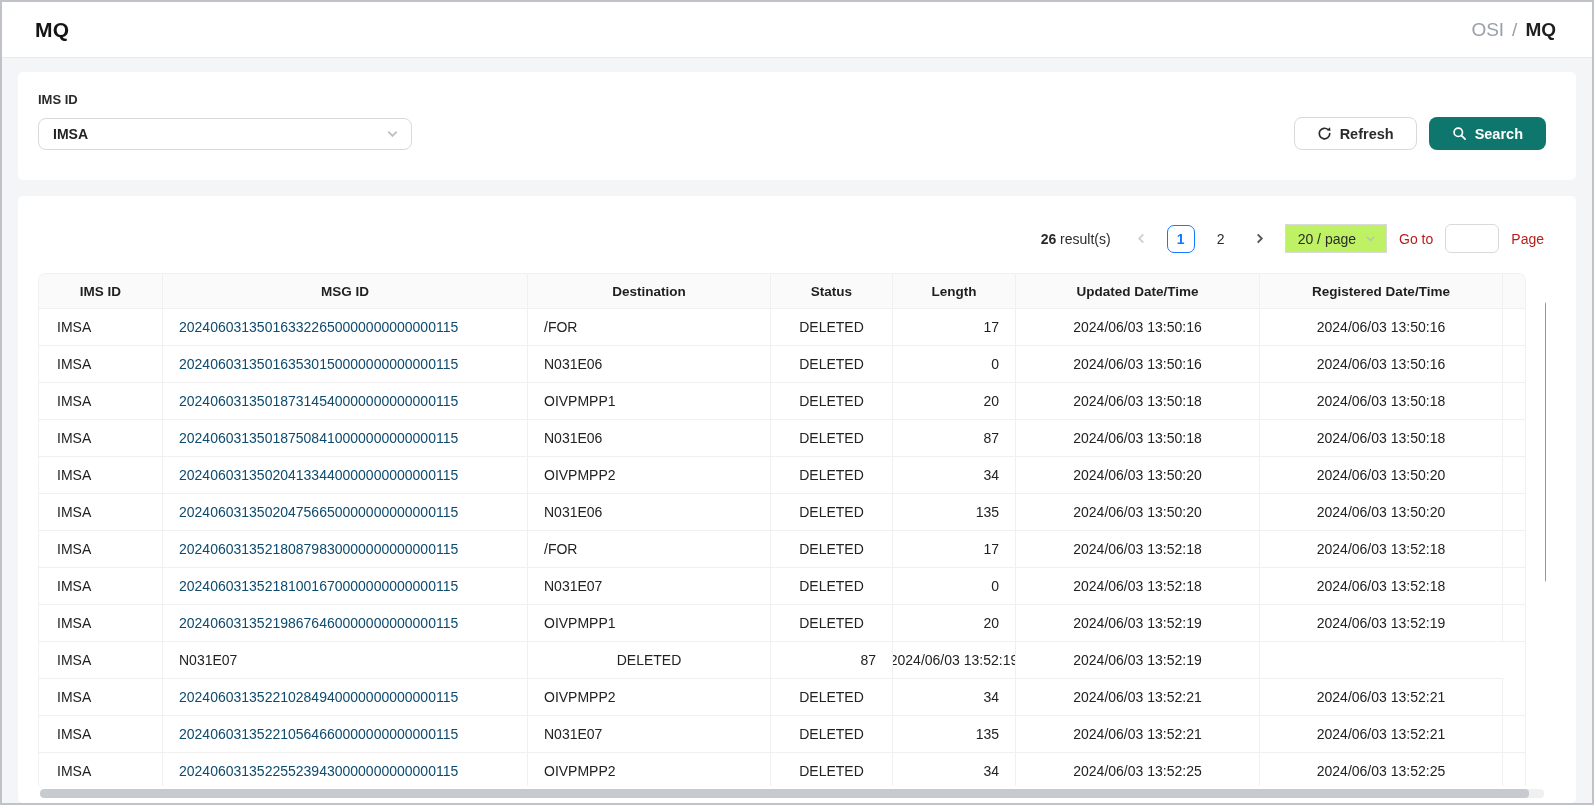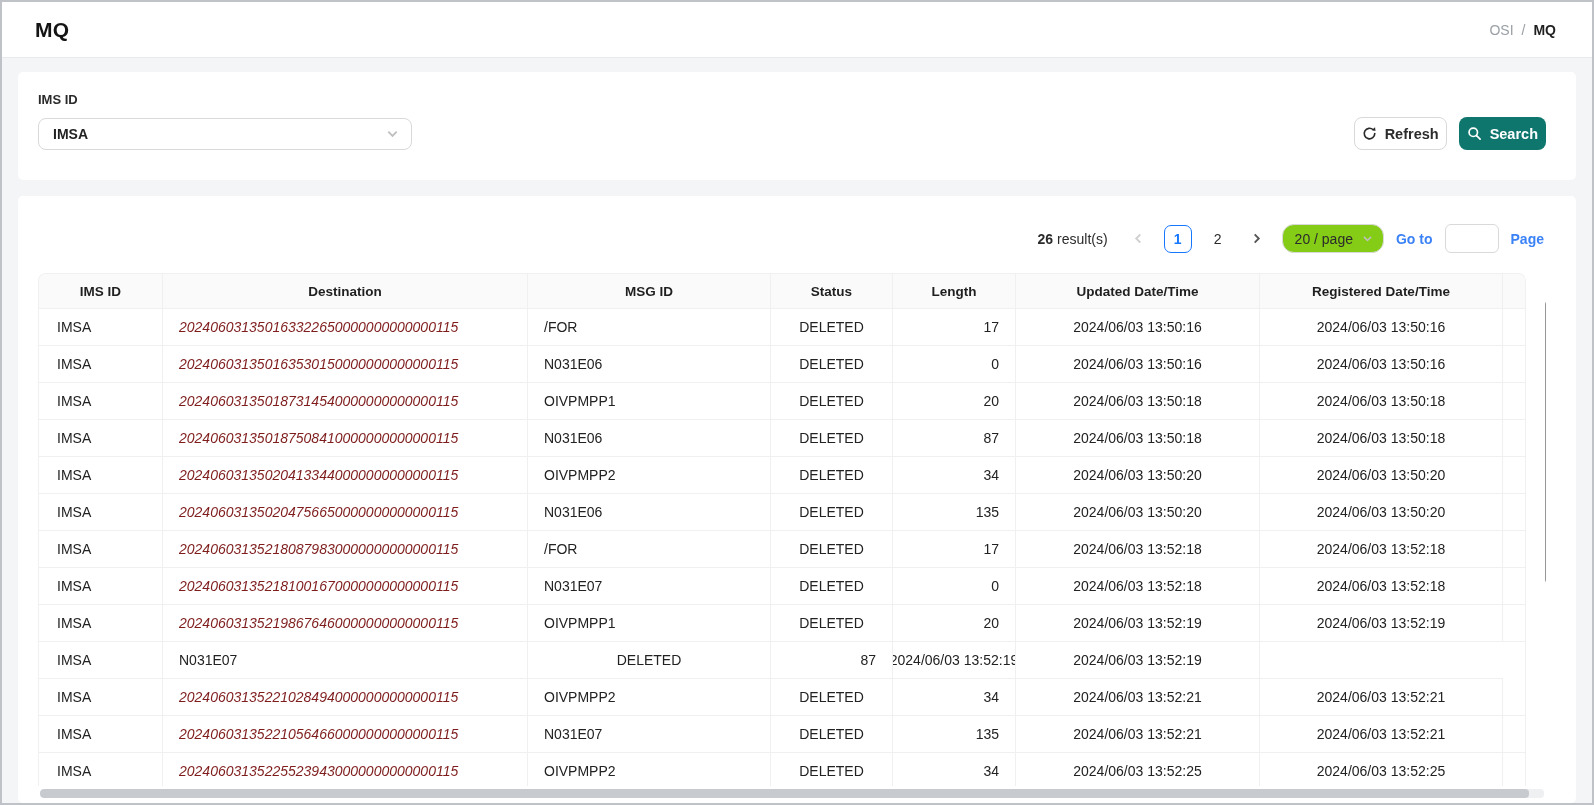--- a/index.html
+++ b/index.html
@@ -13,21 +13,21 @@
     display:flex; flex-direction:column; overflow:hidden;
   }
 
   
   .topbar {
     height:56px; flex:0 0 56px; background:#fff; border-bottom:1px solid #e9eaec;
     display:flex; align-items:center; justify-content:space-between;
     padding:0 36px 0 33px;
   }
   .page-title { font-size:21px; font-weight:700; color:#141414; letter-spacing:.2px; }
-  .breadcrumb { font-size:14px; display:flex; align-items:center; gap:8px; }
+  .breadcrumb { font-size:19px; display:flex; align-items:center; gap:8px; }
   .breadcrumb .parent { color:#9aa0a6; cursor:pointer; }
   .breadcrumb .sep { color:#9aa0a6; }
   .breadcrumb .current { color:#1f1f1f; font-weight:700; }
 
   
   .main { flex:1; padding:14px 16px 0 16px; display:flex; flex-direction:column; gap:16px; overflow:hidden; }
   .card { background:#fff; border-radius:5px; }
 
   
   .filter-card { flex:0 0 108px; padding:20px 30px 0 20px; }
@@ -36,21 +36,21 @@
   .select-box {
     width:374px; height:32px; border:1px solid #d9d9d9; border-radius:8px;
     display:flex; align-items:center; justify-content:space-between;
     padding:0 12px 0 14px; background:#fff; cursor:pointer;
   }
   .select-box .sel-value { font-size:14px; font-weight:600; color:#222; }
   .chev-icon { width:13px; height:13px; stroke:#bfbfbf; stroke-width:2; fill:none; }
   .btn-group { display:flex; align-items:center; gap:12px; }
   .btn {
     height:33px; border-radius:8px; display:flex; align-items:center; gap:8px;
-    font-size:14.5px; font-weight:600; padding:0 7px; cursor:pointer; border:1px solid transparent;
+    font-size:14.5px; font-weight:600; padding:0 22px; cursor:pointer; border:1px solid transparent;
     font-family:"Liberation Sans", sans-serif;
   }
   .btn-default { background:#fff; border-color:#d9d9d9; color:#2b2b2b; }
   .btn-primary { background:#0f766e; color:#fff; }
   .btn svg { display:block; }
 
   
   .table-card { flex:1; padding:28px 30px 0 20px; display:flex; flex-direction:column; overflow:hidden; position:relative; }
 
   
@@ -64,24 +64,24 @@
   .pg-arrow svg { width:11px; height:11px; fill:none; stroke-width:2; }
   .pg-arrow.disabled svg { stroke:#cfcfcf; }
   .pg-arrow.enabled svg { stroke:#555; }
   .pg-num {
     min-width:28px; height:28px; display:flex; align-items:center; justify-content:center;
     font-size:14px; border-radius:7px; border:1px solid transparent; background:none; cursor:pointer; color:#2b2b2b;
     font-family:"Liberation Sans", sans-serif;
   }
   .pg-num.active { border-color:#1677ff; color:#1677ff; font-weight:700; }
   .pagesize-select {
-    height:29px; min-width:88px; border:1px solid #d9d9d9; border-radius:12px; background:#84cc16;
+    height:29px; min-width:88px; border:1px solid #d9d9d9; border-radius:0; background:#bef264;
     display:flex; align-items:center; gap:9px; padding:0 10px 0 12px; cursor:pointer; font-size:14px; color:#2b2b2b;
   }
-  .goto-label, .page-label { font-size:14px; color:#3b82f6; font-weight:700; }
+  .goto-label, .page-label { font-size:14px; color:#b91c1c; font-weight:400; }
   .goto-input {
     width:54px; height:29px; border:1px solid #d9d9d9; border-radius:6px; padding:0 8px;
     font-size:14px; font-family:"Liberation Sans", sans-serif; outline:none;
   }
 
   
   .table-zone { flex:1; display:flex; overflow:hidden; }
   .grid-table {
     --cols:124px 365px 243px 122px 123px 244px 243px 24px;
     flex:0 0 auto; width:1488px;
@@ -99,21 +99,21 @@
     height:35px; background:#fafafa; justify-content:center;
     font-size:13.5px; font-weight:700; color:#1f1f1f;
   }
   .t-body .t-cell { height:37px; font-weight:500; }
   .col-ims  { padding-left:18px; }
   .col-msg  { padding-left:16px; }
   .col-dest { padding-left:16px; }
   .col-status { justify-content:center; }
   .col-len  { justify-content:flex-end; padding-right:16px; }
   .col-reg, .col-upd { justify-content:center; }
-  .msg-link { color:#7f1d1d; cursor:pointer; text-decoration:none;font-style:italic; }
+  .msg-link { color:#0c4a6e; cursor:pointer; text-decoration:none; }
 
   
   .v-scrollbar { flex:0 0 20px; margin-left:14px; position:relative; }
   .v-arrow {
     position:absolute; left:0; width:20px; height:14px; display:flex; align-items:center; justify-content:center;
     font-size:9px; color:#8a8a8a; cursor:pointer; background:none; border:none;
   }
   .v-arrow.up { top:6px; } .v-arrow.down { bottom:4px; }
   .v-thumb {
     position:absolute; left:5px; top:27px; width:9px; height:284px;
@@ -192,22 +192,22 @@
         </div>
         <span class="goto-label">Go to</span>
         <input class="goto-input" value="" style="">
         <span class="page-label">Page</span>
       </div>
 
       <div class="table-zone">
         <div class="grid-table">
           <div class="t-row t-head">
             <div class="t-cell">IMS ID</div>
+            <div class="t-cell">MSG ID</div>
             <div class="t-cell">Destination</div>
-            <div class="t-cell">MSG ID</div>
             <div class="t-cell">Status</div>
             <div class="t-cell">Length</div>
             <div class="t-cell">Updated Date/Time</div>
             <div class="t-cell">Registered Date/Time</div>
             <div class="t-cell"></div>
           </div>
           <div class="t-body">
   <div class="t-row">
     <div class="t-cell col-ims">IMSA</div>
     <div class="t-cell col-msg">

